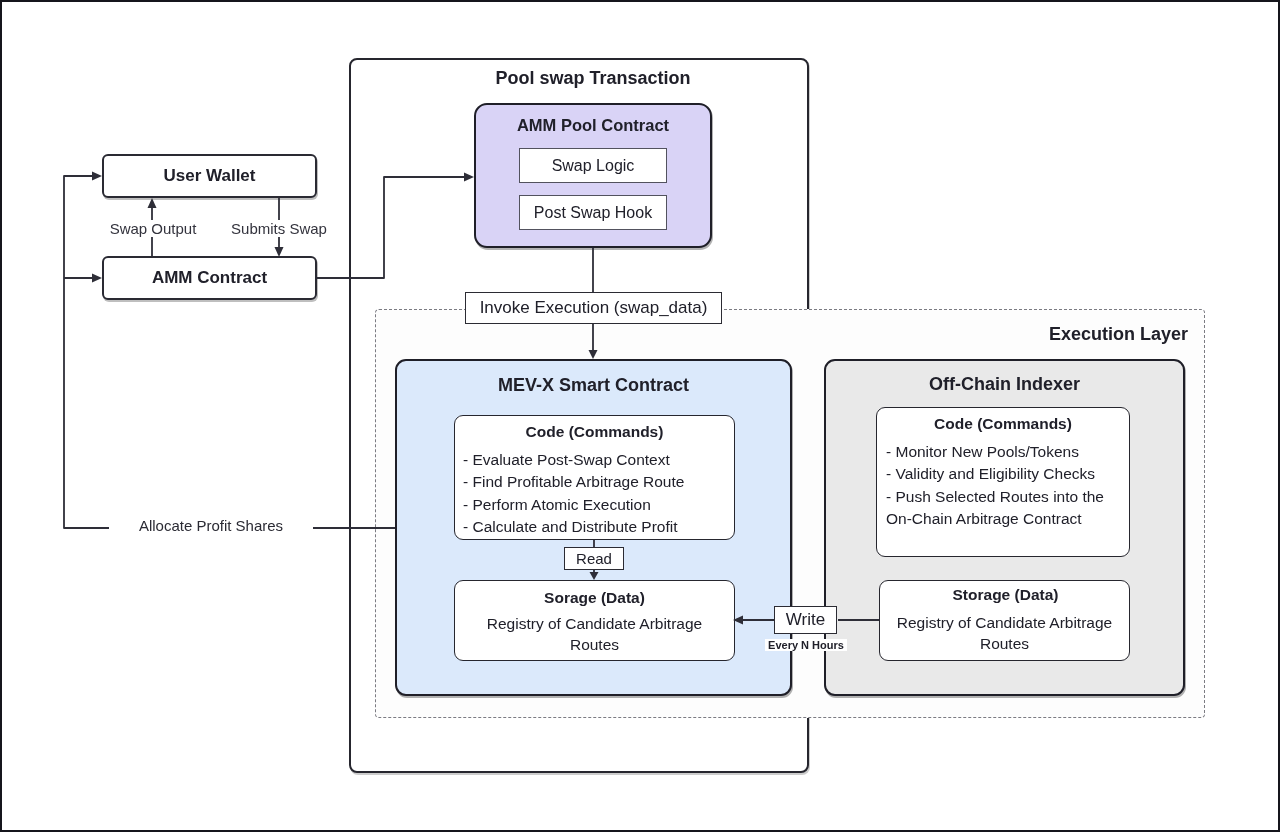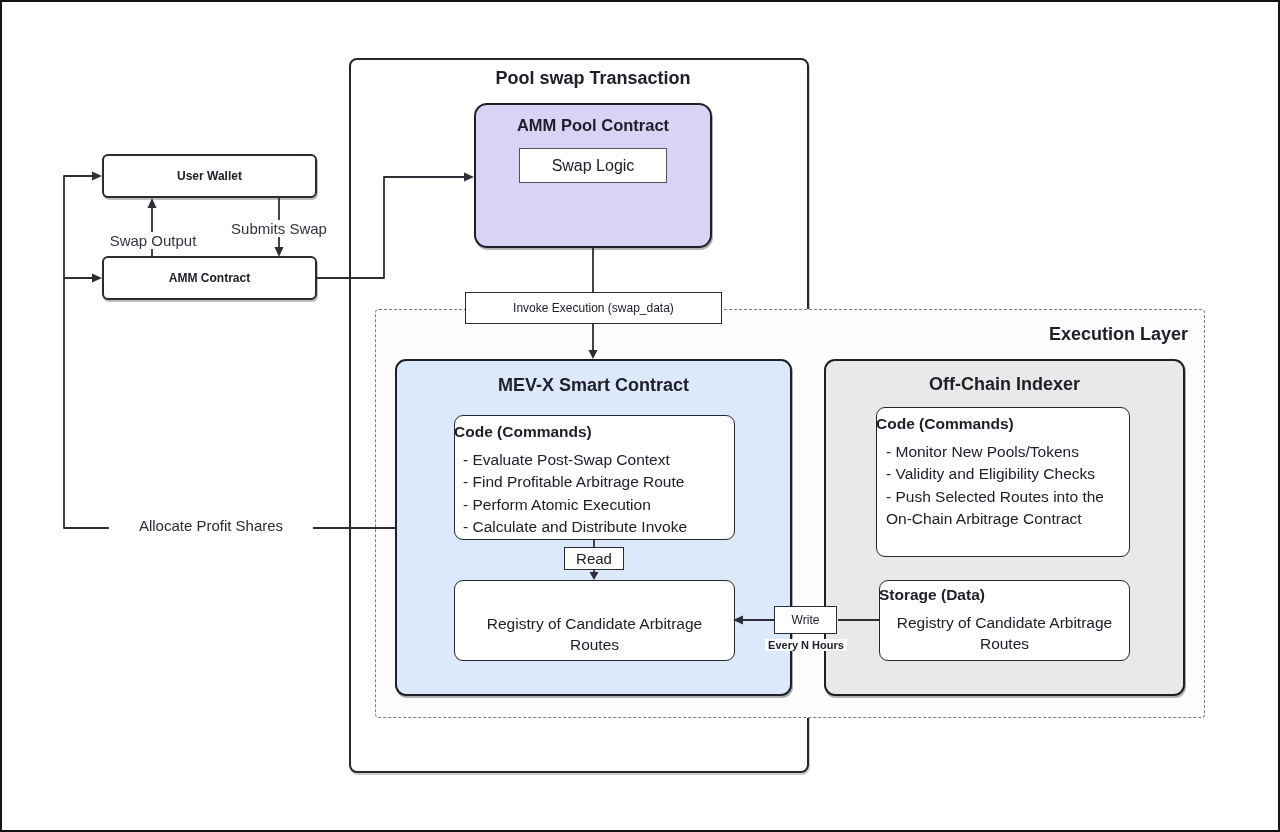--- a/index.html
+++ b/index.html
@@ -12,21 +12,21 @@
     overflow:hidden;
     font-family:"Liberation Sans", sans-serif;
     color:#20202a;
   }
   .abs{position:absolute;box-sizing:border-box;}
   .node{
     background:#fff;
     border:2px solid #2a2a33;
     border-radius:6px;
     display:flex;align-items:center;justify-content:center;
-    font-weight:bold;font-size:12px;
+    font-weight:bold;font-size:17px;
     box-shadow:1px 2px 0 rgba(0,0,0,0.25);
   }
   .container-solid{
     background:#fff;
     border:2px solid #26262e;
     border-radius:8px;
     box-shadow:1px 2px 0 rgba(0,0,0,0.2);
   }
   .group{
     border:2px solid #1f1f28;
@@ -43,23 +43,23 @@
   .innerbox-sq{
     background:#fff;
     border:1.5px solid #52525e;
     display:flex;align-items:center;justify-content:center;
     font-size:16px;
   }
   .labelbox{
     background:#fff;
     border:1.6px solid #2b2b33;
     display:flex;align-items:center;justify-content:center;
-    font-size:12px;
+    font-size:17px;
   }
-  .boxtitle{font-weight:bold;font-size:15.5px;}
+  .boxtitle{font-weight:bold;font-size:15.5px;text-align:center;}
   .listtext{font-size:15.5px;line-height:22.3px;}
   .centtext{font-size:15.5px;line-height:21px;text-align:center;}
   .flowlabel{
     font-size:15px;color:#33333d;text-align:center;background:#fff;
   }
   .biglabel{
     font-size:15px;color:#2a2a33;text-align:center;background:#fff;
   }
   .exec-layer{
     background:#fdfdfd;
@@ -81,35 +81,39 @@
   </div>
   <div class="abs node" style="left:100px;top:254px;width:215px;height:44px;">
     <span>AMM Contract</span>
   </div>
 
   <div class="abs group" style="left:472px;top:101px;width:238px;height:145px;background:var(--purple,#d9d3f6);border-radius:13px;"></div>
   <div class="abs subtitle" style="left:472px;top:114px;width:238px;">AMM Pool Contract</div>
   <div class="abs innerbox-sq" style="left:517px;top:146px;width:148px;height:35px;">
     <span>Swap Logic</span>
   </div>
+  <div class="abs innerbox-sq" style="left:517px;top:193px;width:148px;height:35px;">
+    <span>Post Swap Hook</span>
+  </div>
 
   <div class="abs exec-layer" style="left:373px;top:307px;width:830px;height:409px;"></div>
   <div class="abs title" style="left:1000px;top:322px;width:186px;text-align:right;">Execution Layer</div>
 
   <div class="abs group" style="left:393px;top:357px;width:397px;height:337px;background:var(--blue,#dbe9fb);"></div>
   <div class="abs title" style="left:393px;top:373px;width:397px;">MEV-X Smart Contract</div>
   <div class="abs whitebox" style="left:452px;top:413px;width:281px;height:125px;"></div>
   <div class="abs boxtitle" style="left:452px;top:421px;width:281px;">Code (Commands)</div>
   <div class="abs listtext" style="left:461px;top:447px;width:264px;">
     <div>- Evaluate Post-Swap Context</div>
     <div>- Find Profitable Arbitrage Route</div>
     <div>- Perform Atomic Execution</div>
-    <div>- Calculate and Distribute Invoke</div>
+    <div>- Calculate and Distribute Profit</div>
   </div>
   <div class="abs whitebox" style="left:452px;top:578px;width:281px;height:81px;"></div>
+  <div class="abs boxtitle" style="left:452px;top:587px;width:281px;">Sorage (Data)</div>
   <div class="abs centtext" style="left:466px;top:611px;width:253px;">Registry of Candidate Arbitrage Routes</div>
 
   <div class="abs group" style="left:822px;top:357px;width:361px;height:337px;background:var(--gray,#e9e9e9);"></div>
   <div class="abs title" style="left:822px;top:372px;width:361px;">Off-Chain Indexer</div>
   <div class="abs whitebox" style="left:874px;top:405px;width:254px;height:150px;"></div>
   <div class="abs boxtitle" style="left:874px;top:413px;width:254px;">Code (Commands)</div>
   <div class="abs listtext" style="left:884px;top:439px;width:238px;">
     <div>- Monitor New Pools/Tokens</div>
     <div>- Validity and Eligibility Checks</div>
     <div>- Push Selected Routes into the On-Chain Arbitrage Contract</div>
@@ -154,17 +158,17 @@
     <span>Invoke Execution (swap_data)</span>
   </div>
   <div class="abs labelbox" style="left:562px;top:545px;width:60px;height:23px;font-size:15px;">
     <span>Read</span>
   </div>
   <div class="abs labelbox" style="left:772px;top:604px;width:63px;height:28px;">
     <span>Write</span>
   </div>
   <div class="abs" style="left:763px;top:637px;width:82px;background:#fff;font-size:11px;font-weight:bold;text-align:center;color:#20202a;">Every N Hours</div>
 
-  <div class="abs flowlabel" style="left:96px;top:218px;width:110px;margin-top:12px;">Swap Output</div>
+  <div class="abs flowlabel" style="left:96px;top:218px;width:110px;">Swap Output</div>
   <div class="abs flowlabel" style="left:219px;top:218px;width:116px;">Submits Swap</div>
   <div class="abs biglabel" style="left:107px;top:515px;width:204px;">Allocate Profit Shares</div>
 
 </div>
 
 </body></html>

